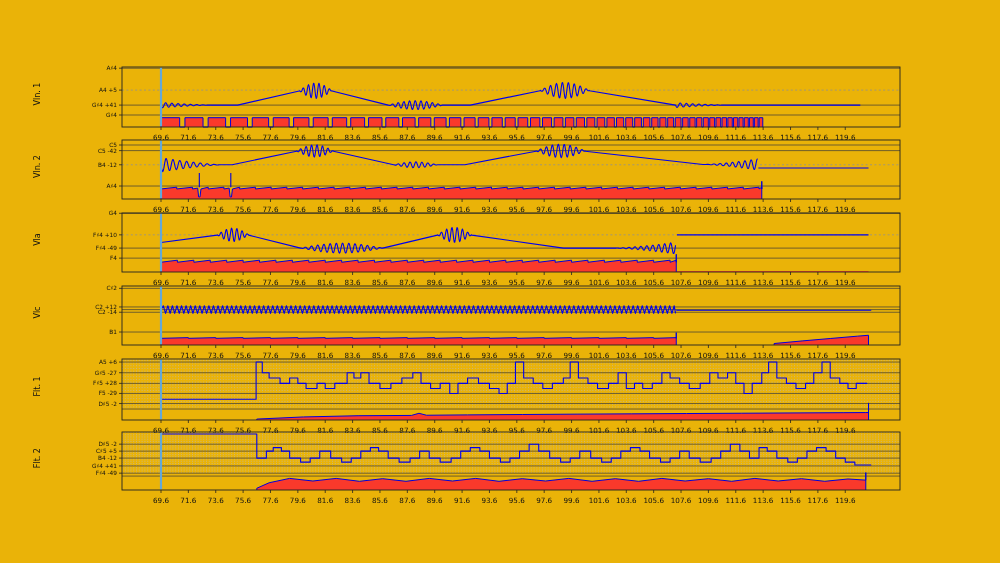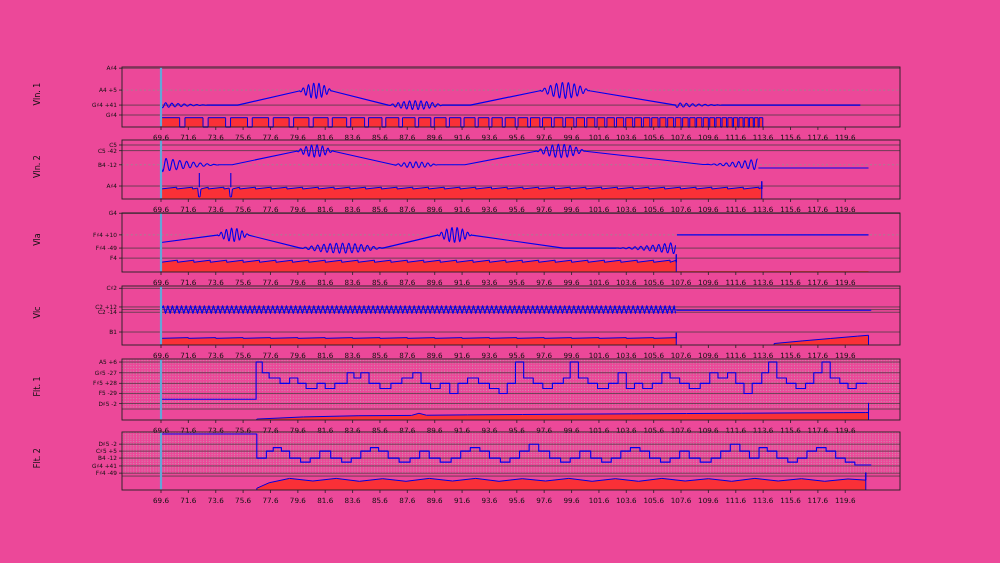--- a/index.html
+++ b/index.html
@@ -1,16 +1,16 @@
 <!DOCTYPE html>
 <html><head>
 <meta charset="utf-8">
 <style>
   html,body{margin:0;padding:0;background:#ffffff;}
-  .fig{position:relative;width:1000px;height:563px;background:#ec4899;overflow:hidden;
+  .fig{position:relative;width:1000px;height:563px;background:#eab308;overflow:hidden;
        font-family:"DejaVu Sans", sans-serif;}
   svg{position:absolute;left:0;top:0;}
   text{fill:#111;}
 </style>
 </head>
 <body>
 
 <div class="fig">
   <svg id="fig" width="1000" height="563" viewBox="0 0 1000 563">
       <line x1="122" x2="900" y1="68.2" y2="68.2" stroke="#3a3a3a" stroke-width="0.7" stroke-dasharray="none"></line>

